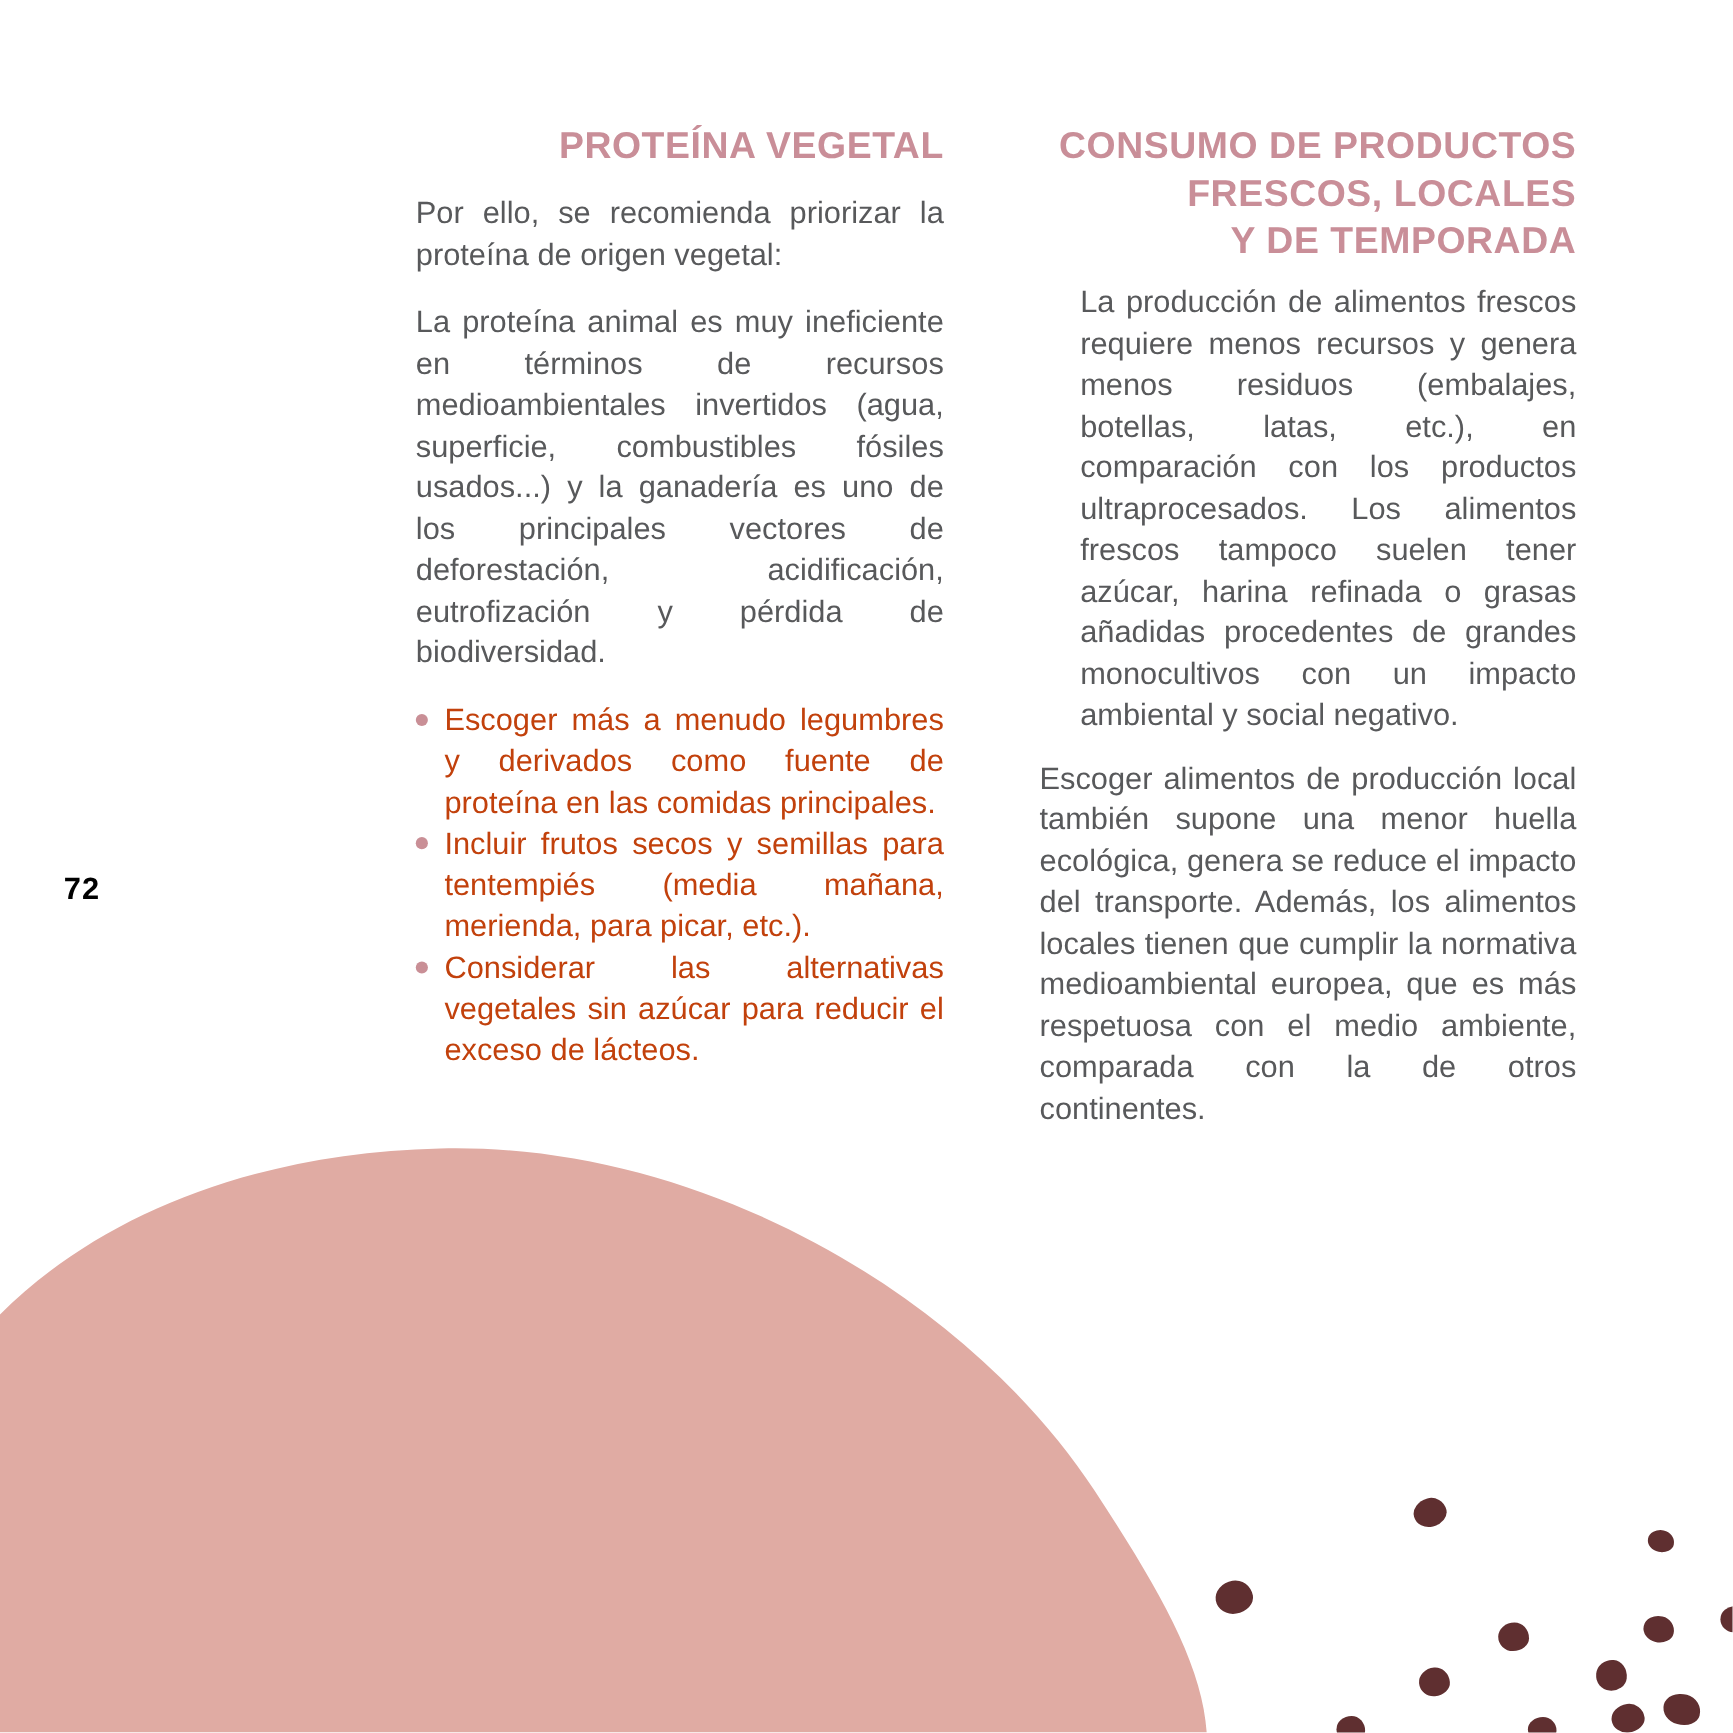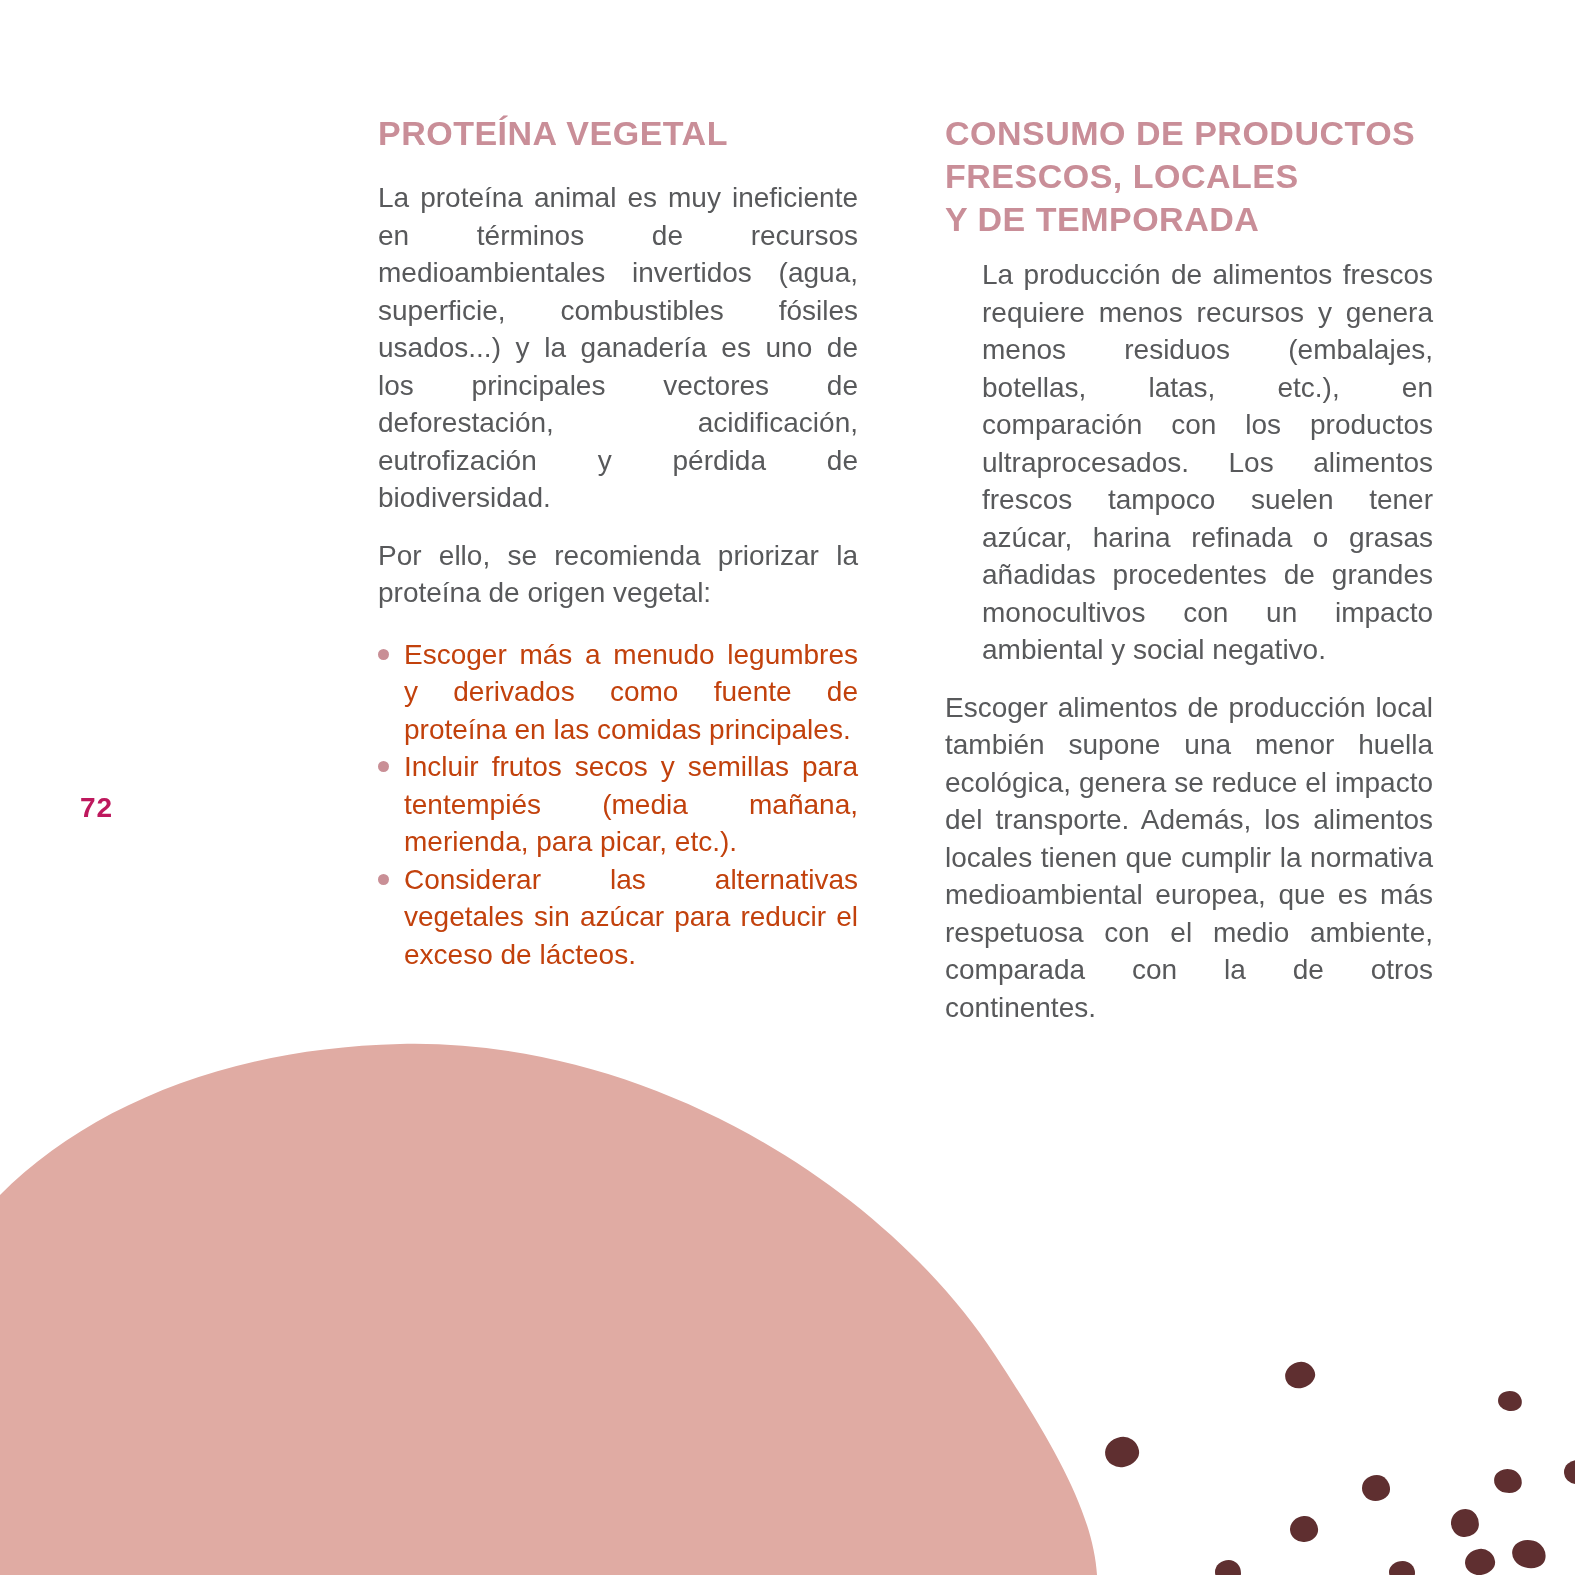--- a/index.html
+++ b/index.html
@@ -18,42 +18,43 @@
     width: 1575px; height: 1575px;
     pointer-events: none;
   }
   .scatter-dot {
     position: absolute;
     background: #5f2f30;
   }
   
   .page-number {
     position: absolute;
-    left: 80px;
+    left: 58px;
     top: 792px;
     font-size: 28px;
     font-weight: bold;
-    color: #be185d;
+    color: #000000;
     letter-spacing: 1px;
   }
   
   .col {
     position: absolute;
     top: 112px;
   }
   .col-left  { left: 378px; width: 480px; }
   .col-right { left: 945px; width: 488px; }
   h2.section-heading {
     margin: 0;
     font-size: 34px;
     line-height: 43px;
     font-weight: bold;
     letter-spacing: 0.5px;
     color: #c98e98;
     white-space: pre-line;
+    text-align: right;
   }
   p.body-par {
     margin: 20px 0 0 0;
     font-size: 28px;
     line-height: 37.5px;
     color: #58595b;
     text-align: justify;
     hyphens: auto;
     -webkit-hyphens: auto;
   }
@@ -107,22 +108,22 @@
     <div class="scatter-dot" style="left: 1215px; top: 1560px; width: 26px; height: 24px; border-radius: 53% 47% 52% 48% / 50% 55% 45% 50%; transform: rotate(0deg);"></div>
     <div class="scatter-dot" style="left: 1389px; top: 1561px; width: 26px; height: 22px; border-radius: 53% 47% 52% 48% / 50% 55% 45% 50%; transform: rotate(0deg);"></div>
     <div class="scatter-dot" style="left: 1465px; top: 1549px; width: 30px; height: 26px; border-radius: 53% 47% 52% 48% / 50% 55% 45% 50%; transform: rotate(-8deg);"></div>
     <div class="scatter-dot" style="left: 1512px; top: 1540px; width: 34px; height: 28px; border-radius: 53% 47% 52% 48% / 50% 55% 45% 50%; transform: rotate(15deg);"></div>
   </div>
 
 <div class="page-number">72</div>
 
 <section class="col col-left">
   <h2 class="section-heading">PROTEÍNA VEGETAL</h2>
+  <p class="body-par" lang="es">Por ello, se recomienda priorizar la proteína de origen vegetal:</p>
   <p class="body-par first-par" lang="es">La proteína animal es muy ineficiente en términos de recursos medioambientales invertidos (agua, superficie, combustibles fósiles usados...) y la ganadería es uno de los principales vectores de deforestación, acidificación, eutrofización y pérdida de biodiversidad.</p>
-  <p class="body-par" lang="es">Por ello, se recomienda priorizar la proteína de origen vegetal:</p>
   <ul class="bullet-list">
     <li class="bullet-item" lang="es">
       <span class="bullet-dot"></span>
       <span>Escoger más a menudo legumbres y derivados como fuente de proteína en las comidas principales.</span>
     </li>
     <li class="bullet-item" lang="es">
       <span class="bullet-dot"></span>
       <span>Incluir frutos secos y semillas para tentempiés (media mañana, merienda, para picar, etc.).</span>
     </li>
     <li class="bullet-item" lang="es">

